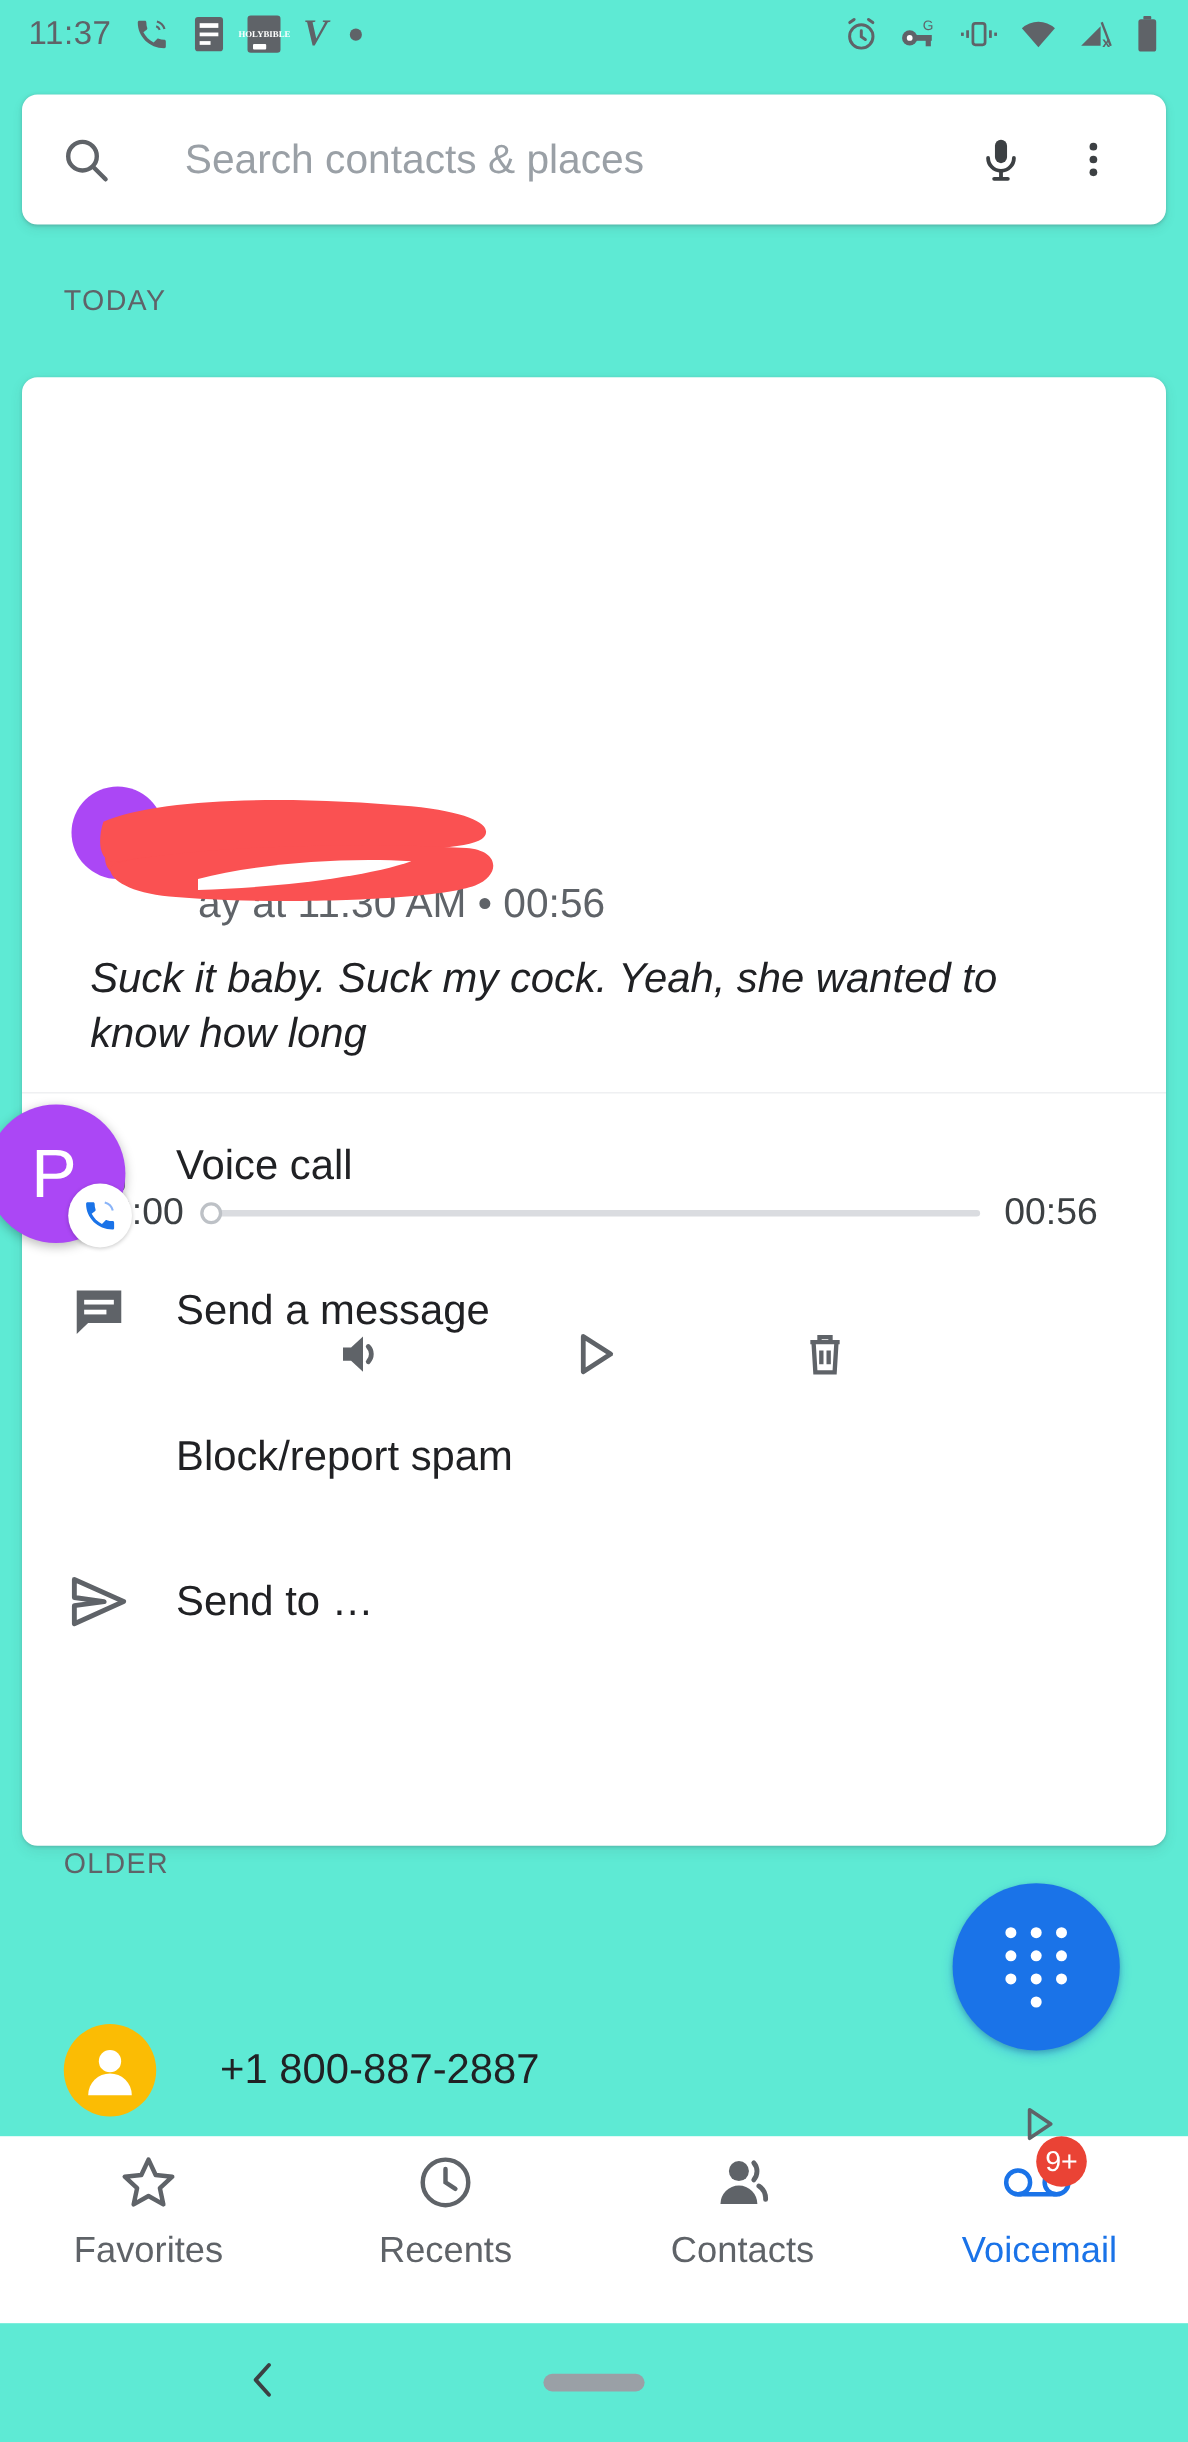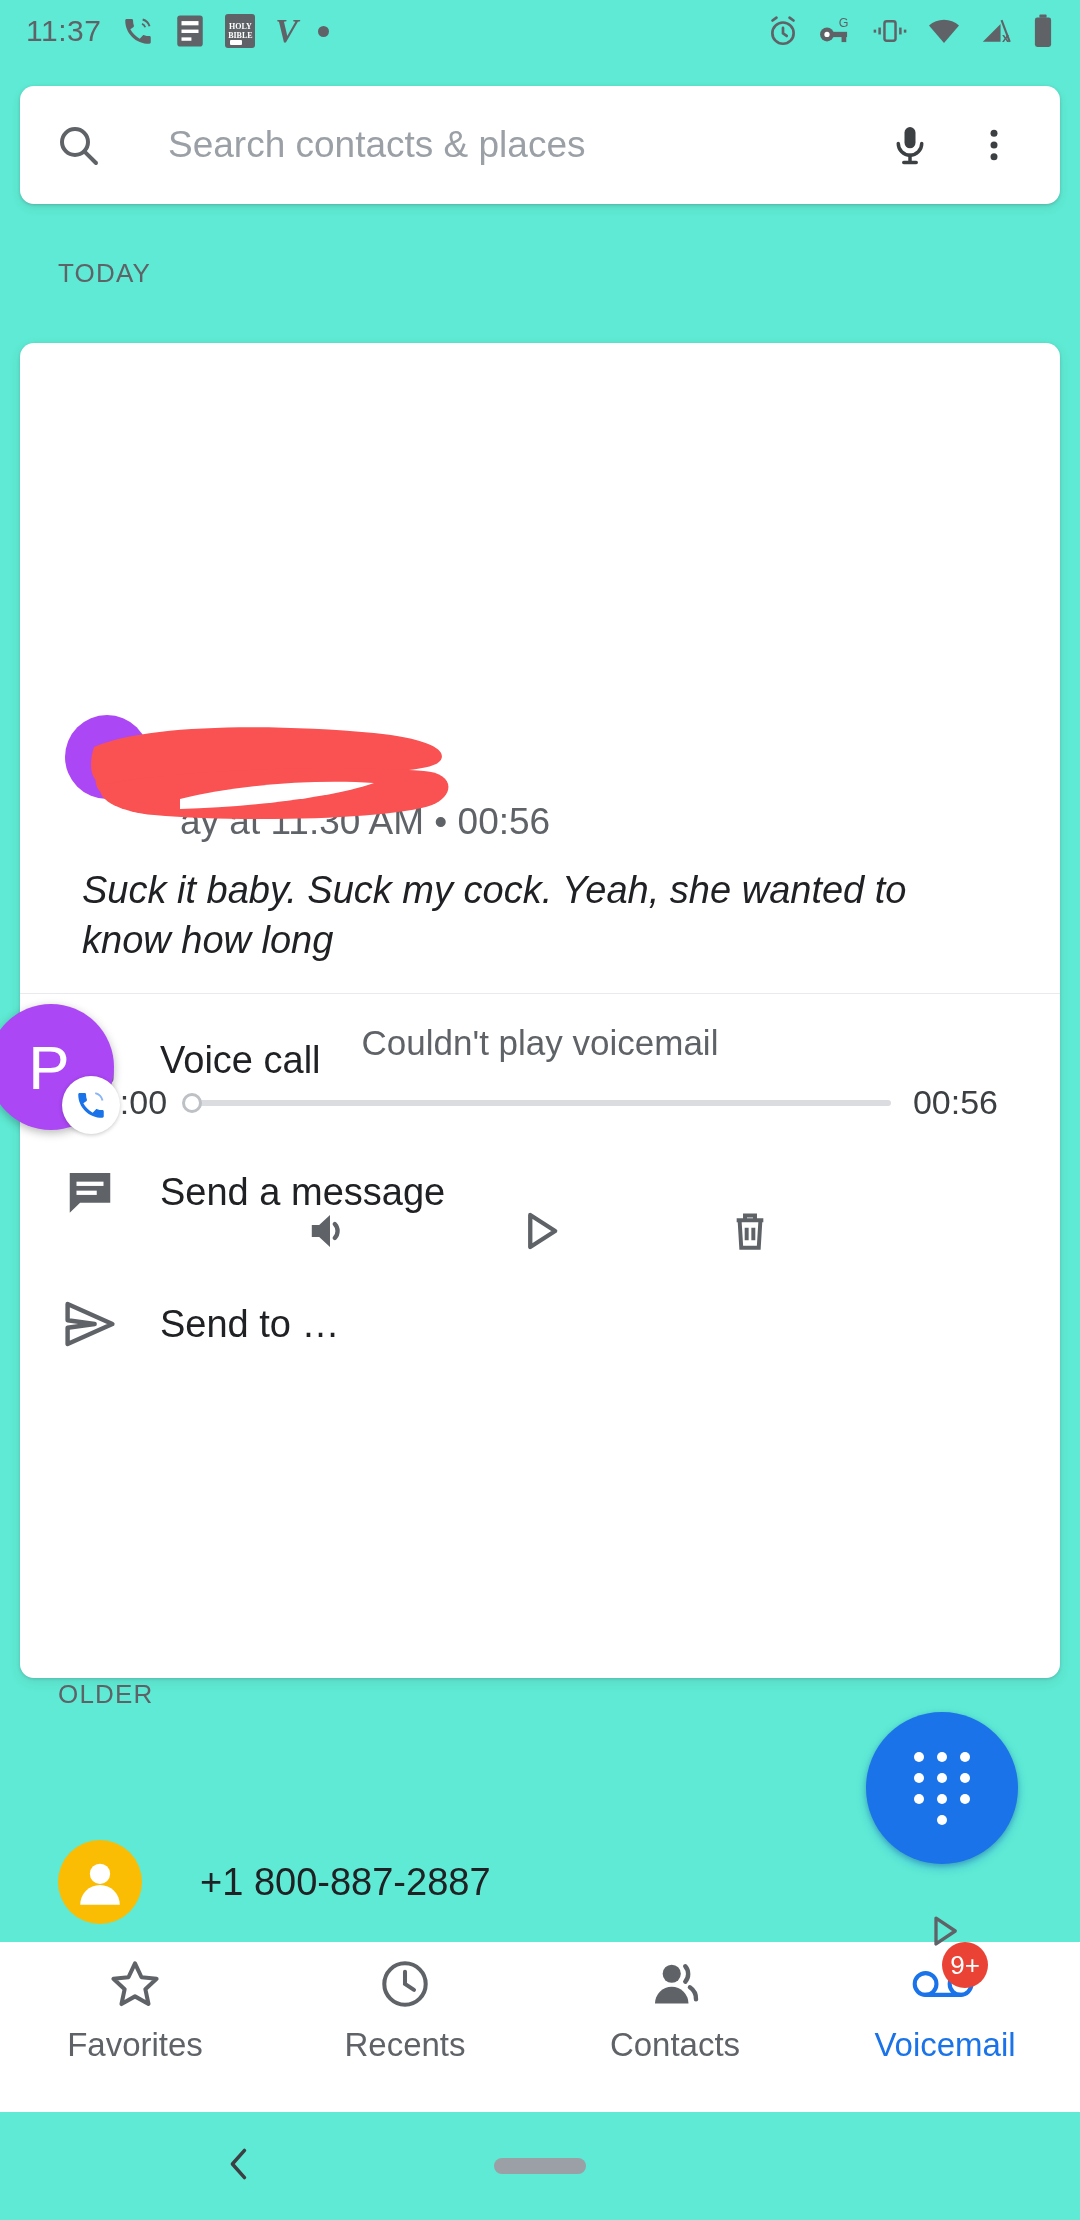--- a/index.html
+++ b/index.html
@@ -18,21 +18,21 @@
     color: #5f6368;
   }
   .sb-clock { font-size: 30px; letter-spacing: 0.5px; color: #5f6368; font-weight: 400; }
   .sb-left { display: flex; align-items: center; gap: 16px; }
   .sb-left .ic { margin-left: 4px; }
   .sb-spacer { flex: 1; }
   .sb-right { display: flex; align-items: center; gap: 18px; }
   .ic svg { display: block; }
   .bible-ic {
     width: 30px; height: 34px; background: #5f6368; border-radius: 3px;
-    display: flex; flex-direction: column; align-items: center; justify-content: center;
+    display: flex; flex-direction: row; align-items: center; justify-content: center;
     color: #fff; font-size: 8px; line-height: 9px; font-family: "Liberation Serif", serif;
     font-weight: 700; position: relative;
   }
   .bible-ic::after {
     content: ""; position: absolute; bottom: 3px; left: 5px; width: 12px; height: 5px;
     background: #fff; border-radius: 1px;
   }
   .venmo-ic {
     font-family: "Liberation Serif", serif; font-weight: 700; font-style: italic;
     font-size: 34px; line-height: 34px; color: #5f6368;
@@ -311,21 +311,20 @@
         <path d="M10 34 C 60 12, 180 10, 290 20 C 348 26, 364 38, 356 48
                  C 348 58, 300 60, 240 60 C 150 60, 60 62, 26 70
                  C 6 75, 4 52, 10 34 Z" fill="#fa5152"></path>
         <path d="M20 72 C 90 56, 250 52, 340 58 C 370 60, 372 82, 348 92
                  C 310 106, 160 110, 70 102 C 26 98, 8 80, 20 72 Z" fill="#fa5152"></path>
         <path d="M96 86 C 150 72, 230 66, 290 70 C 250 84, 170 94, 96 96 Z" fill="#ffffff"></path>
       </svg>
 
       <div class="vm-transcript">Suck it baby. Suck my cock. Yeah, she wanted to know how long</div>
 
-      <div class="vm-status">Couldn't play voicemail</div>
 
       <div class="vm-seek">
         <span class="seek-time">00:00</span>
         <span class="seek-track">
           <span class="seek-thumb"></span>
         </span>
         <span class="seek-time">00:56</span>
       </div>
 
       <div class="vm-controls">
@@ -369,20 +368,24 @@
         <span class="action-icon">
           <svg width="54" height="54" viewBox="0 0 24 24" fill="#5f6368">
             <path d="M3 3.6h18v13.2H7.6L3 21.2z"></path>
             <rect x="6" y="7.4" width="12" height="1.9" fill="#fff"></rect>
             <rect x="6" y="11.4" width="9" height="1.9" fill="#fff"></rect>
           </svg>
         </span>
         <span class="action-label">Send a message</span>
       </div>
 
+      <div class="action-row">
+        <span class="action-icon"></span>
+        <span class="action-label">Block/report spam</span>
+      </div>
 
       <div class="action-row">
         <span class="action-icon">
           <svg width="56" height="56" viewBox="0 0 24 24" fill="none" stroke="#5f6368" stroke-width="1.9" stroke-linejoin="round">
             <path d="M2.4 3.4 21.6 12 2.4 20.6 2.4 13.6 14 12 2.4 10.4z"></path>
           </svg>
         </span>
         <span class="action-label">Send to …</span>
       </div>
 

